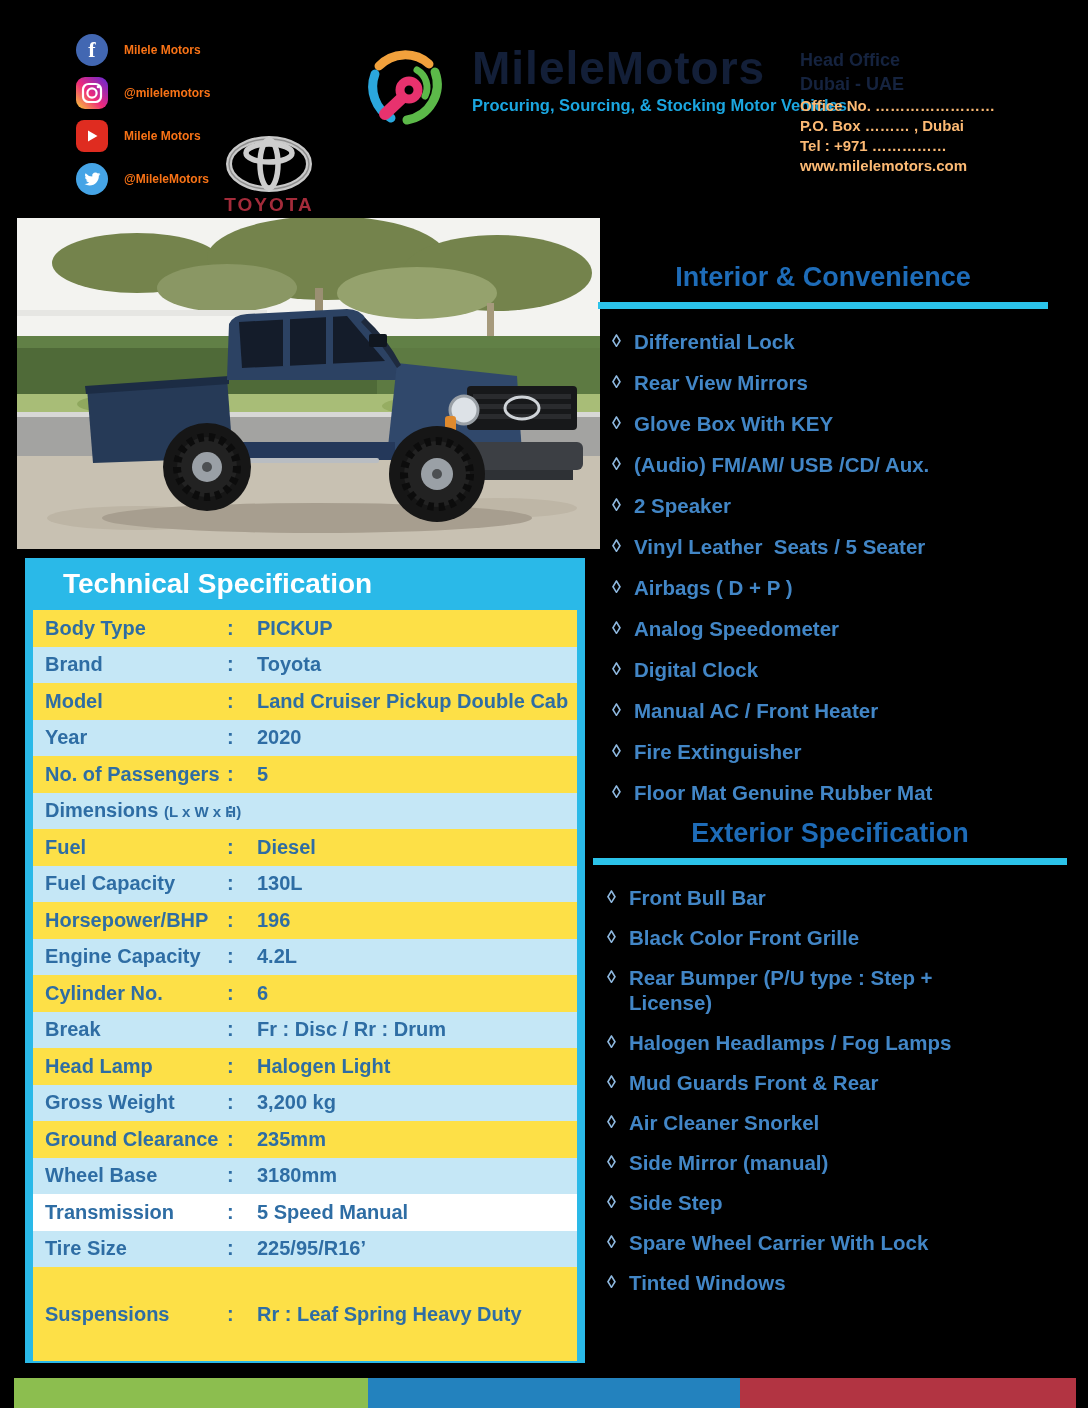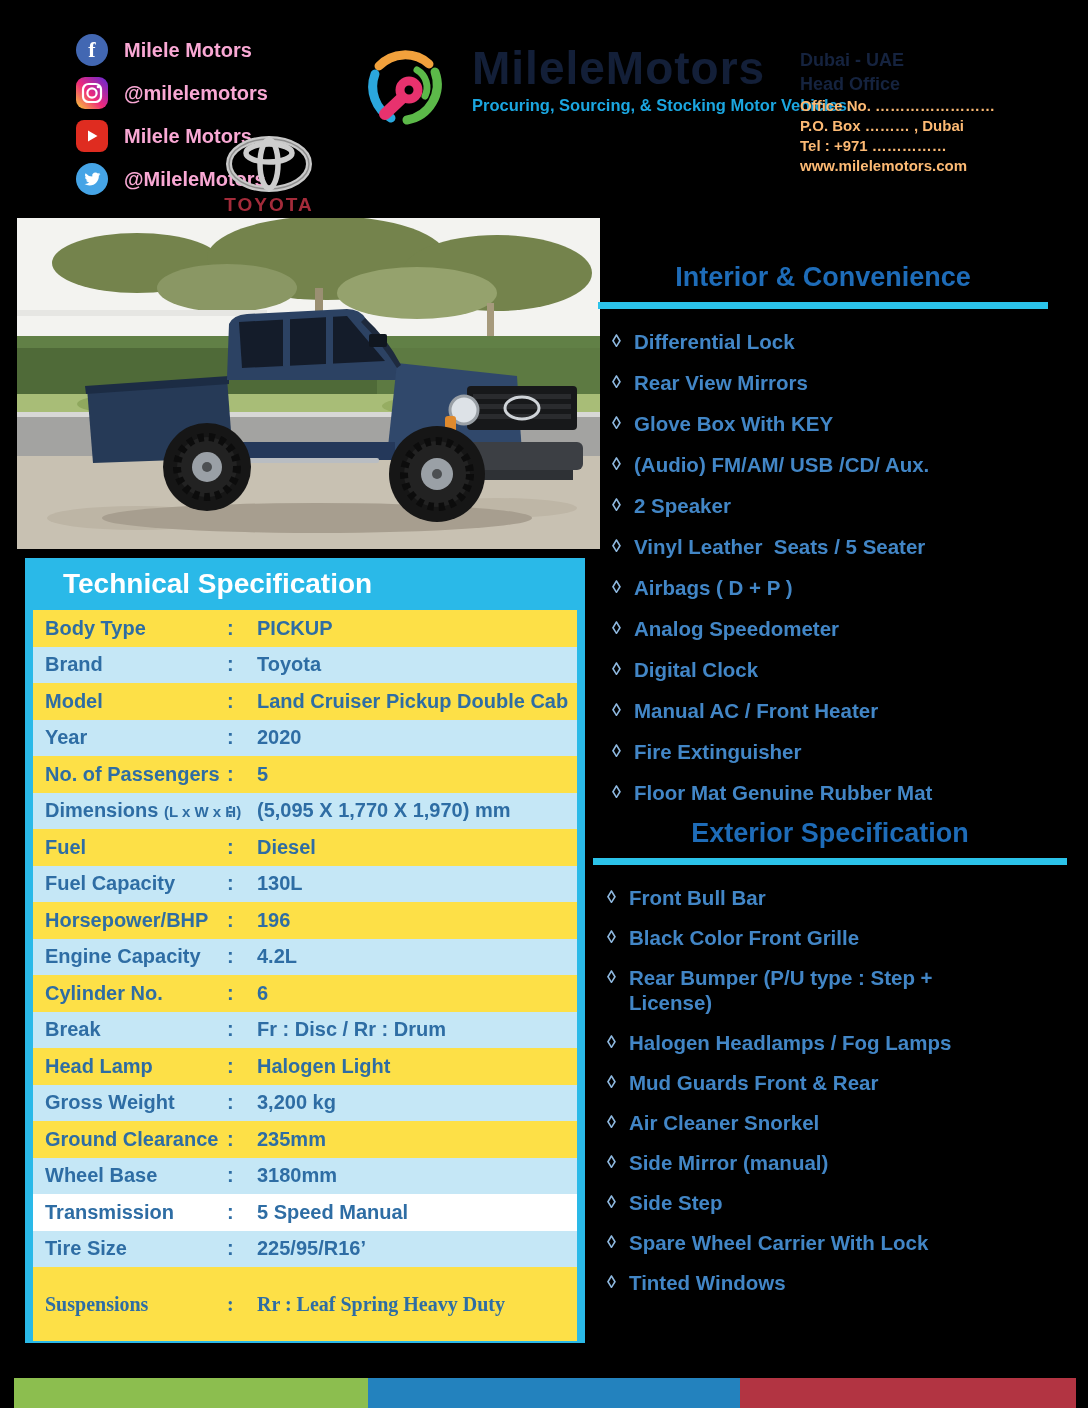--- a/index.html
+++ b/index.html
@@ -7,21 +7,21 @@
   body { font-family:"Liberation Sans", sans-serif; }
   .page { position:relative; width:1088px; height:1408px; background:#000; overflow:hidden; }
 
   
   .social { position:absolute; left:76px; top:34px; }
   .social-row { display:flex; align-items:center; height:32px; margin-bottom:11px; }
   .social-icon { width:32px; height:32px; margin-right:16px; flex:none; display:flex; align-items:center; justify-content:center; }
   .fb { background:#4267b2; border-radius:50%; color:#fff; font-family:"Liberation Serif",serif; font-weight:bold; font-size:22px; }
   .yt { background:#df2c20; border-radius:8px; }
   .tw { background:#45a4e6; border-radius:50%; }
-  .handle { color:#f9a8d4; font-size:20px; font-weight:bold; }
+  .handle { color:#f97316; font-size:12px; font-weight:bold; }
 
   .brand { position:absolute; left:363px; top:42px; display:flex; align-items:flex-start;gap:15px; }
   .brand-icon { width:84px; height:84px; margin-right:10px; }
   .brand-text {}
   .brand-word { color:#131f38; font-size:46px; font-weight:bold; letter-spacing:1px; line-height:52px; }
   .brand-tag { color:#1ba6e0; font-size:16.5px; font-weight:bold; margin-top:2px; }
 
   .toyota { position:absolute; left:224px; top:136px; width:90px; text-align:center; }
   .toyota-word { color:#a32b3a; font-size:19px; font-weight:bold; letter-spacing:2px; margin-top:-2px; }
 
@@ -43,21 +43,21 @@
   .sec-exterior .feat-item { margin-bottom:15px; }
   .bullet { color:#8fb9e0; font-size:18px; font-weight:bold; width:36px; flex:none; padding-left:14px; line-height:25px; }
   .feat-text { color:#4286c6; font-size:20.5px; font-weight:bold; line-height:25px; white-space:pre-wrap; }
 
   
   .spec { position:absolute; left:25px; top:558px; width:560px; background:#2ab9e8; padding:0 8px 2px 8px; }
   .spec-title { height:52px; color:#ffffff; font-size:28px; font-weight:bold; line-height:52px; padding-left:30px; }
   .t-row { display:flex; align-items:center; height:36.5px; background:#fde047; padding-left:12px; }
   .t-row.alt { background:#c5e7f6; }
   .t-row.hl { background:#ffffff; }
-  .t-row.double { height:74px;font-family:Liberation Serif, serif; }
+  .t-row.double { height:94px; }
   .t-label { width:182px; flex:none; color:#2e6da4; font-size:20px; font-weight:bold; white-space:nowrap; }
   .t-label small { font-size:15px; font-weight:bold; }
   .t-colon { width:30px; flex:none; color:#2e6da4; font-size:20px; font-weight:bold; }
   .t-value { flex:1; color:#2e6da4; font-size:20px; font-weight:bold; white-space:nowrap; }
   .t-value .line { line-height:31px; }
 
   
   .footer { position:absolute; left:0; bottom:0; width:1088px; height:30px; }
   .bar { position:absolute; top:0; height:30px; }
   .bar-green { left:14px; width:354px; background:#8cbe4f; }
@@ -131,22 +131,22 @@
     <svg width="88" height="56" viewBox="0 0 88 56">
       <ellipse cx="44" cy="28" rx="40" ry="25" fill="none" stroke="#c9c9c9" stroke-width="6"></ellipse>
       <ellipse cx="44" cy="28" rx="40" ry="25" fill="none" stroke="#8f8f8f" stroke-width="1.5"></ellipse>
       <ellipse cx="44" cy="28" rx="9" ry="24" fill="none" stroke="#cdcdcd" stroke-width="5.5"></ellipse>
       <ellipse cx="44" cy="17" rx="23" ry="9" fill="none" stroke="#cdcdcd" stroke-width="5.5"></ellipse>
     </svg>
     <div class="toyota-word">TOYOTA</div>
   </div>
 
   <div class="contact">
+    <div class="contact-line first">Head Office</div>
     <div class="contact-line first">Dubai - UAE</div>
-    <div class="contact-line first">Head Office</div>
     <div class="contact-line">Office No. ……………………</div>
     <div class="contact-line">P.O. Box ……… , Dubai</div>
     <div class="contact-line">Tel : +971 ……………</div>
     <div class="contact-line">www.milelemotors.com</div>
   </div>
 
   <div class="photo">
     <svg width="583" height="331" viewBox="0 0 583 331">
       <rect x="0" y="0" width="583" height="331" fill="#f3f3f0"></rect>
 
@@ -299,21 +299,20 @@
         <span class="t-value">2020</span>
       </div>
     <div class="t-row">
         <span class="t-label">No. of Passengers</span>
         <span class="t-colon">:</span>
         <span class="t-value">5</span>
       </div>
     <div class="t-row alt">
         <span class="t-label"><span>Dimensions</span> <small>(L x W x H)</small></span>
         <span class="t-colon">:</span>
-        <span class="t-value">(5,095 X 1,770 X 1,970) mm</span>
       </div>
     <div class="t-row">
         <span class="t-label">Fuel</span>
         <span class="t-colon">:</span>
         <span class="t-value">Diesel</span>
       </div>
     <div class="t-row alt">
         <span class="t-label">Fuel Capacity</span>
         <span class="t-colon">:</span>
         <span class="t-value">130L</span>

